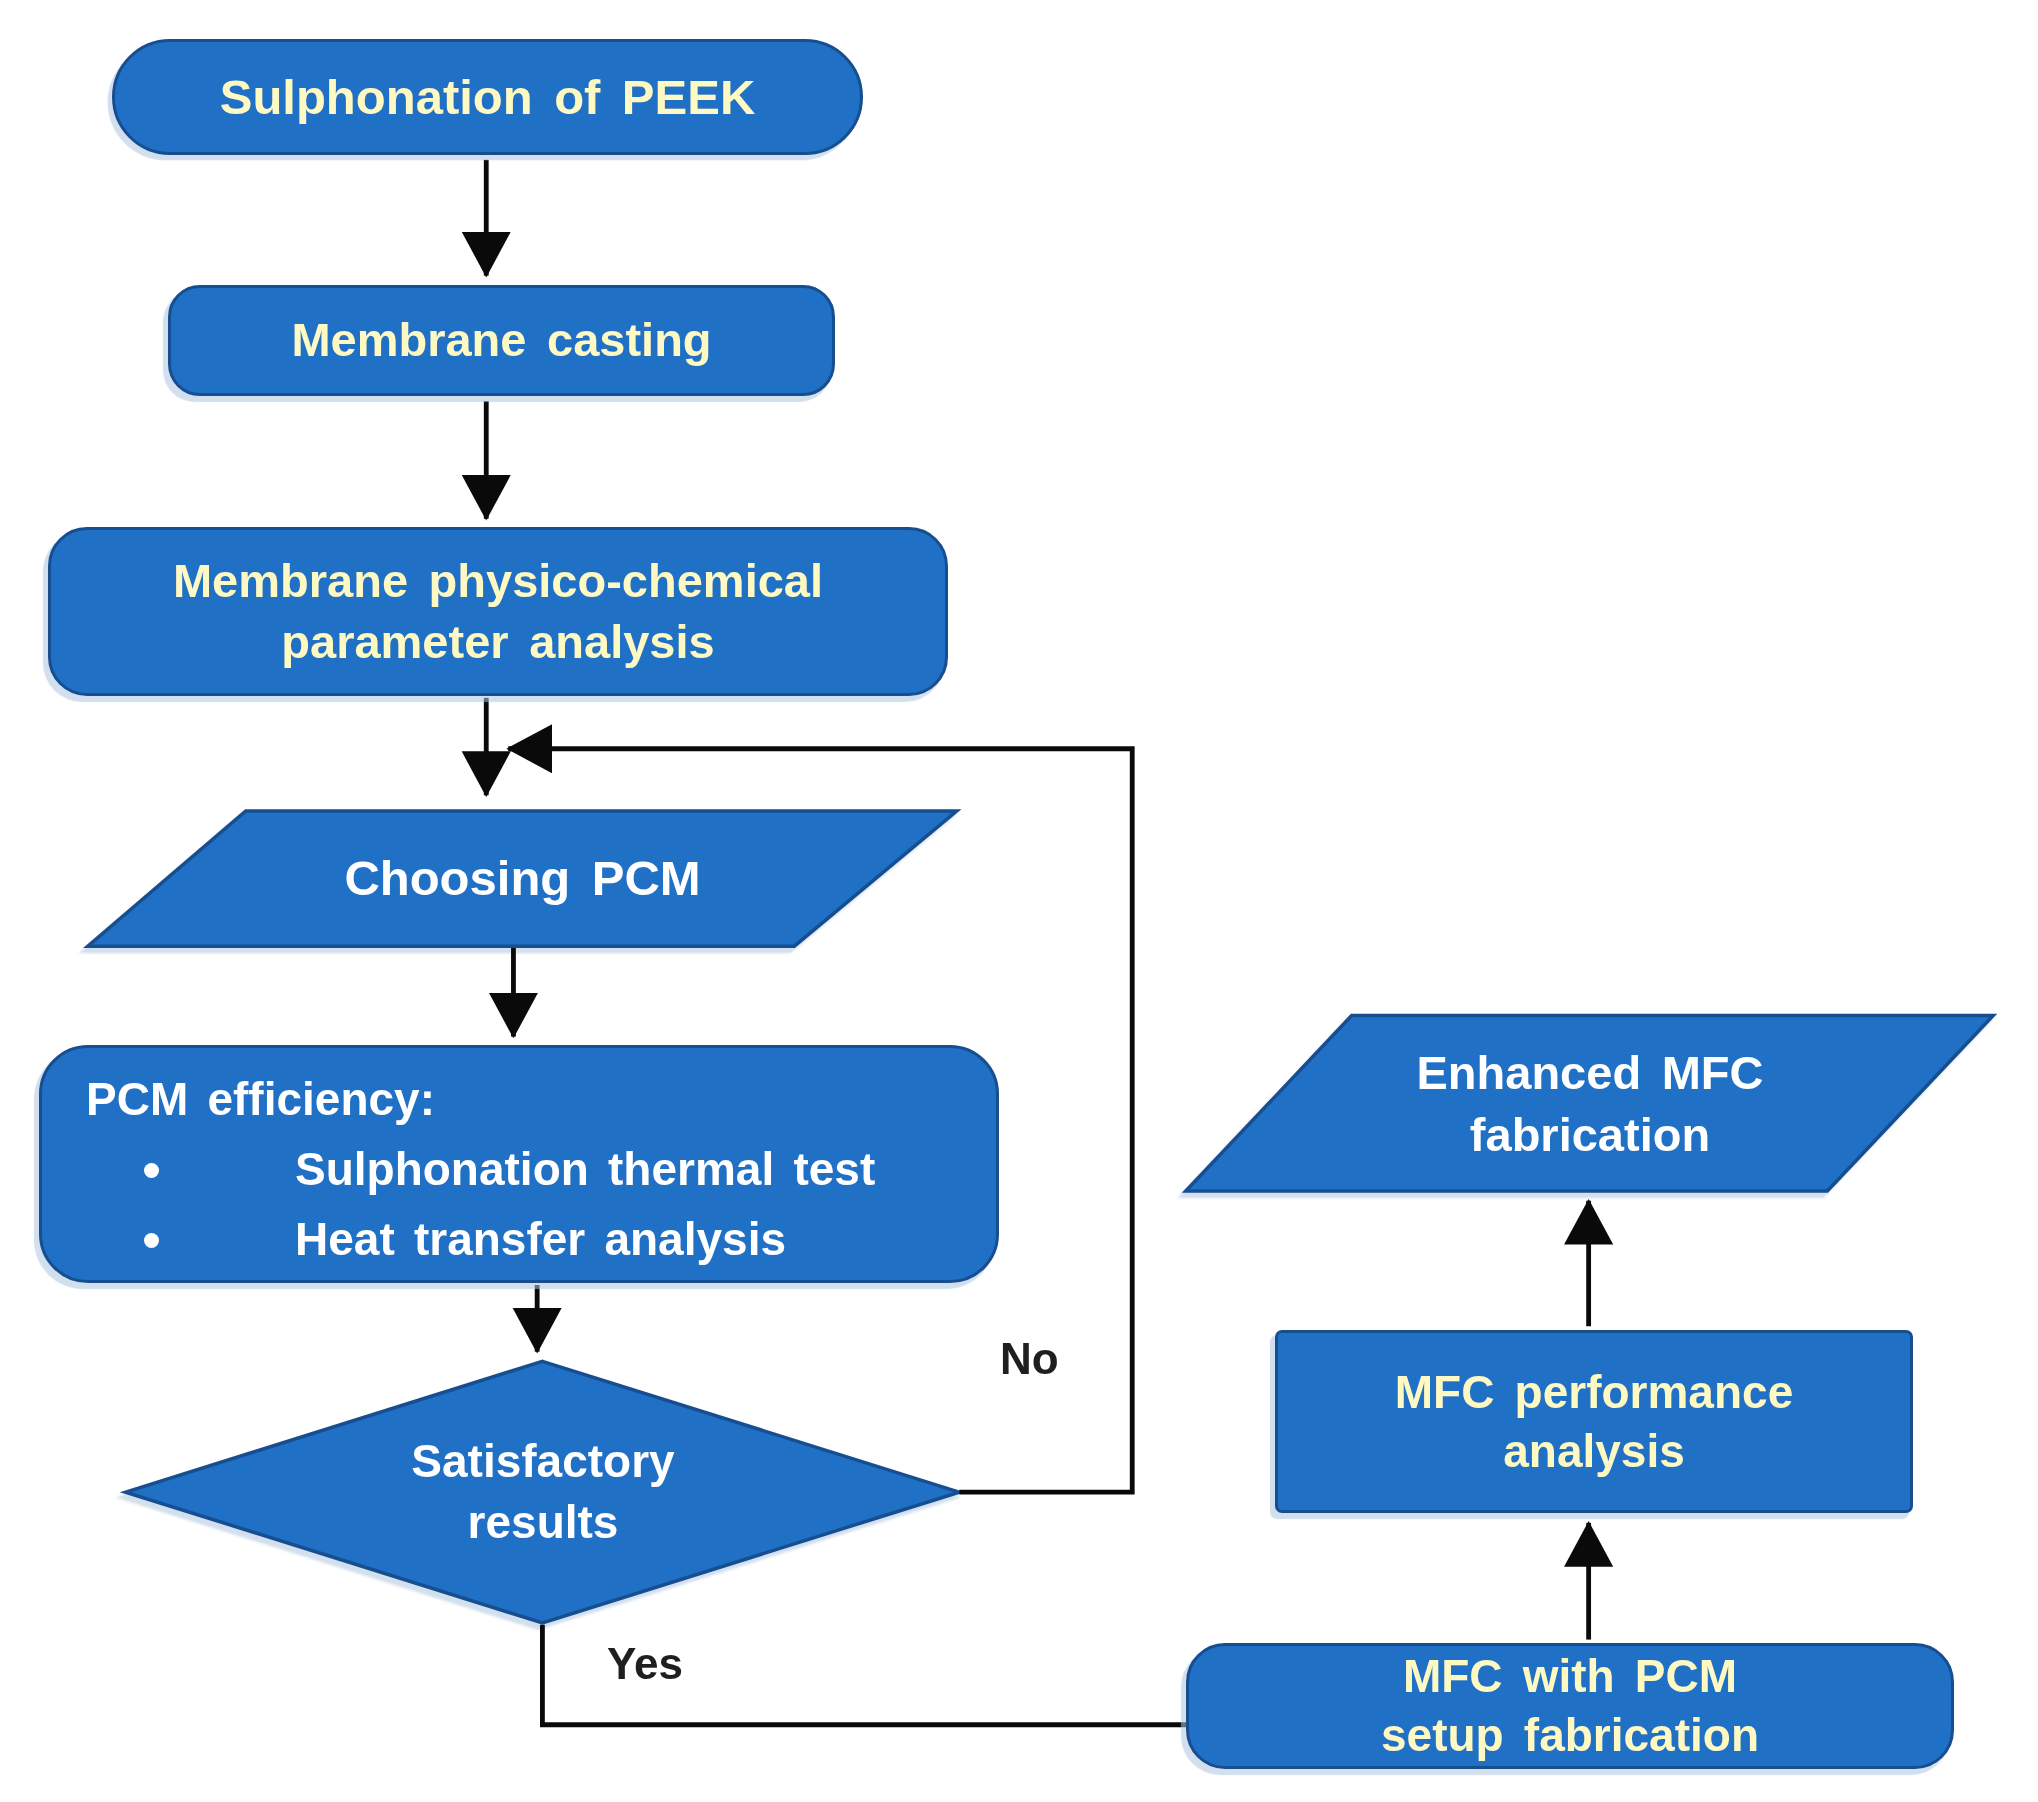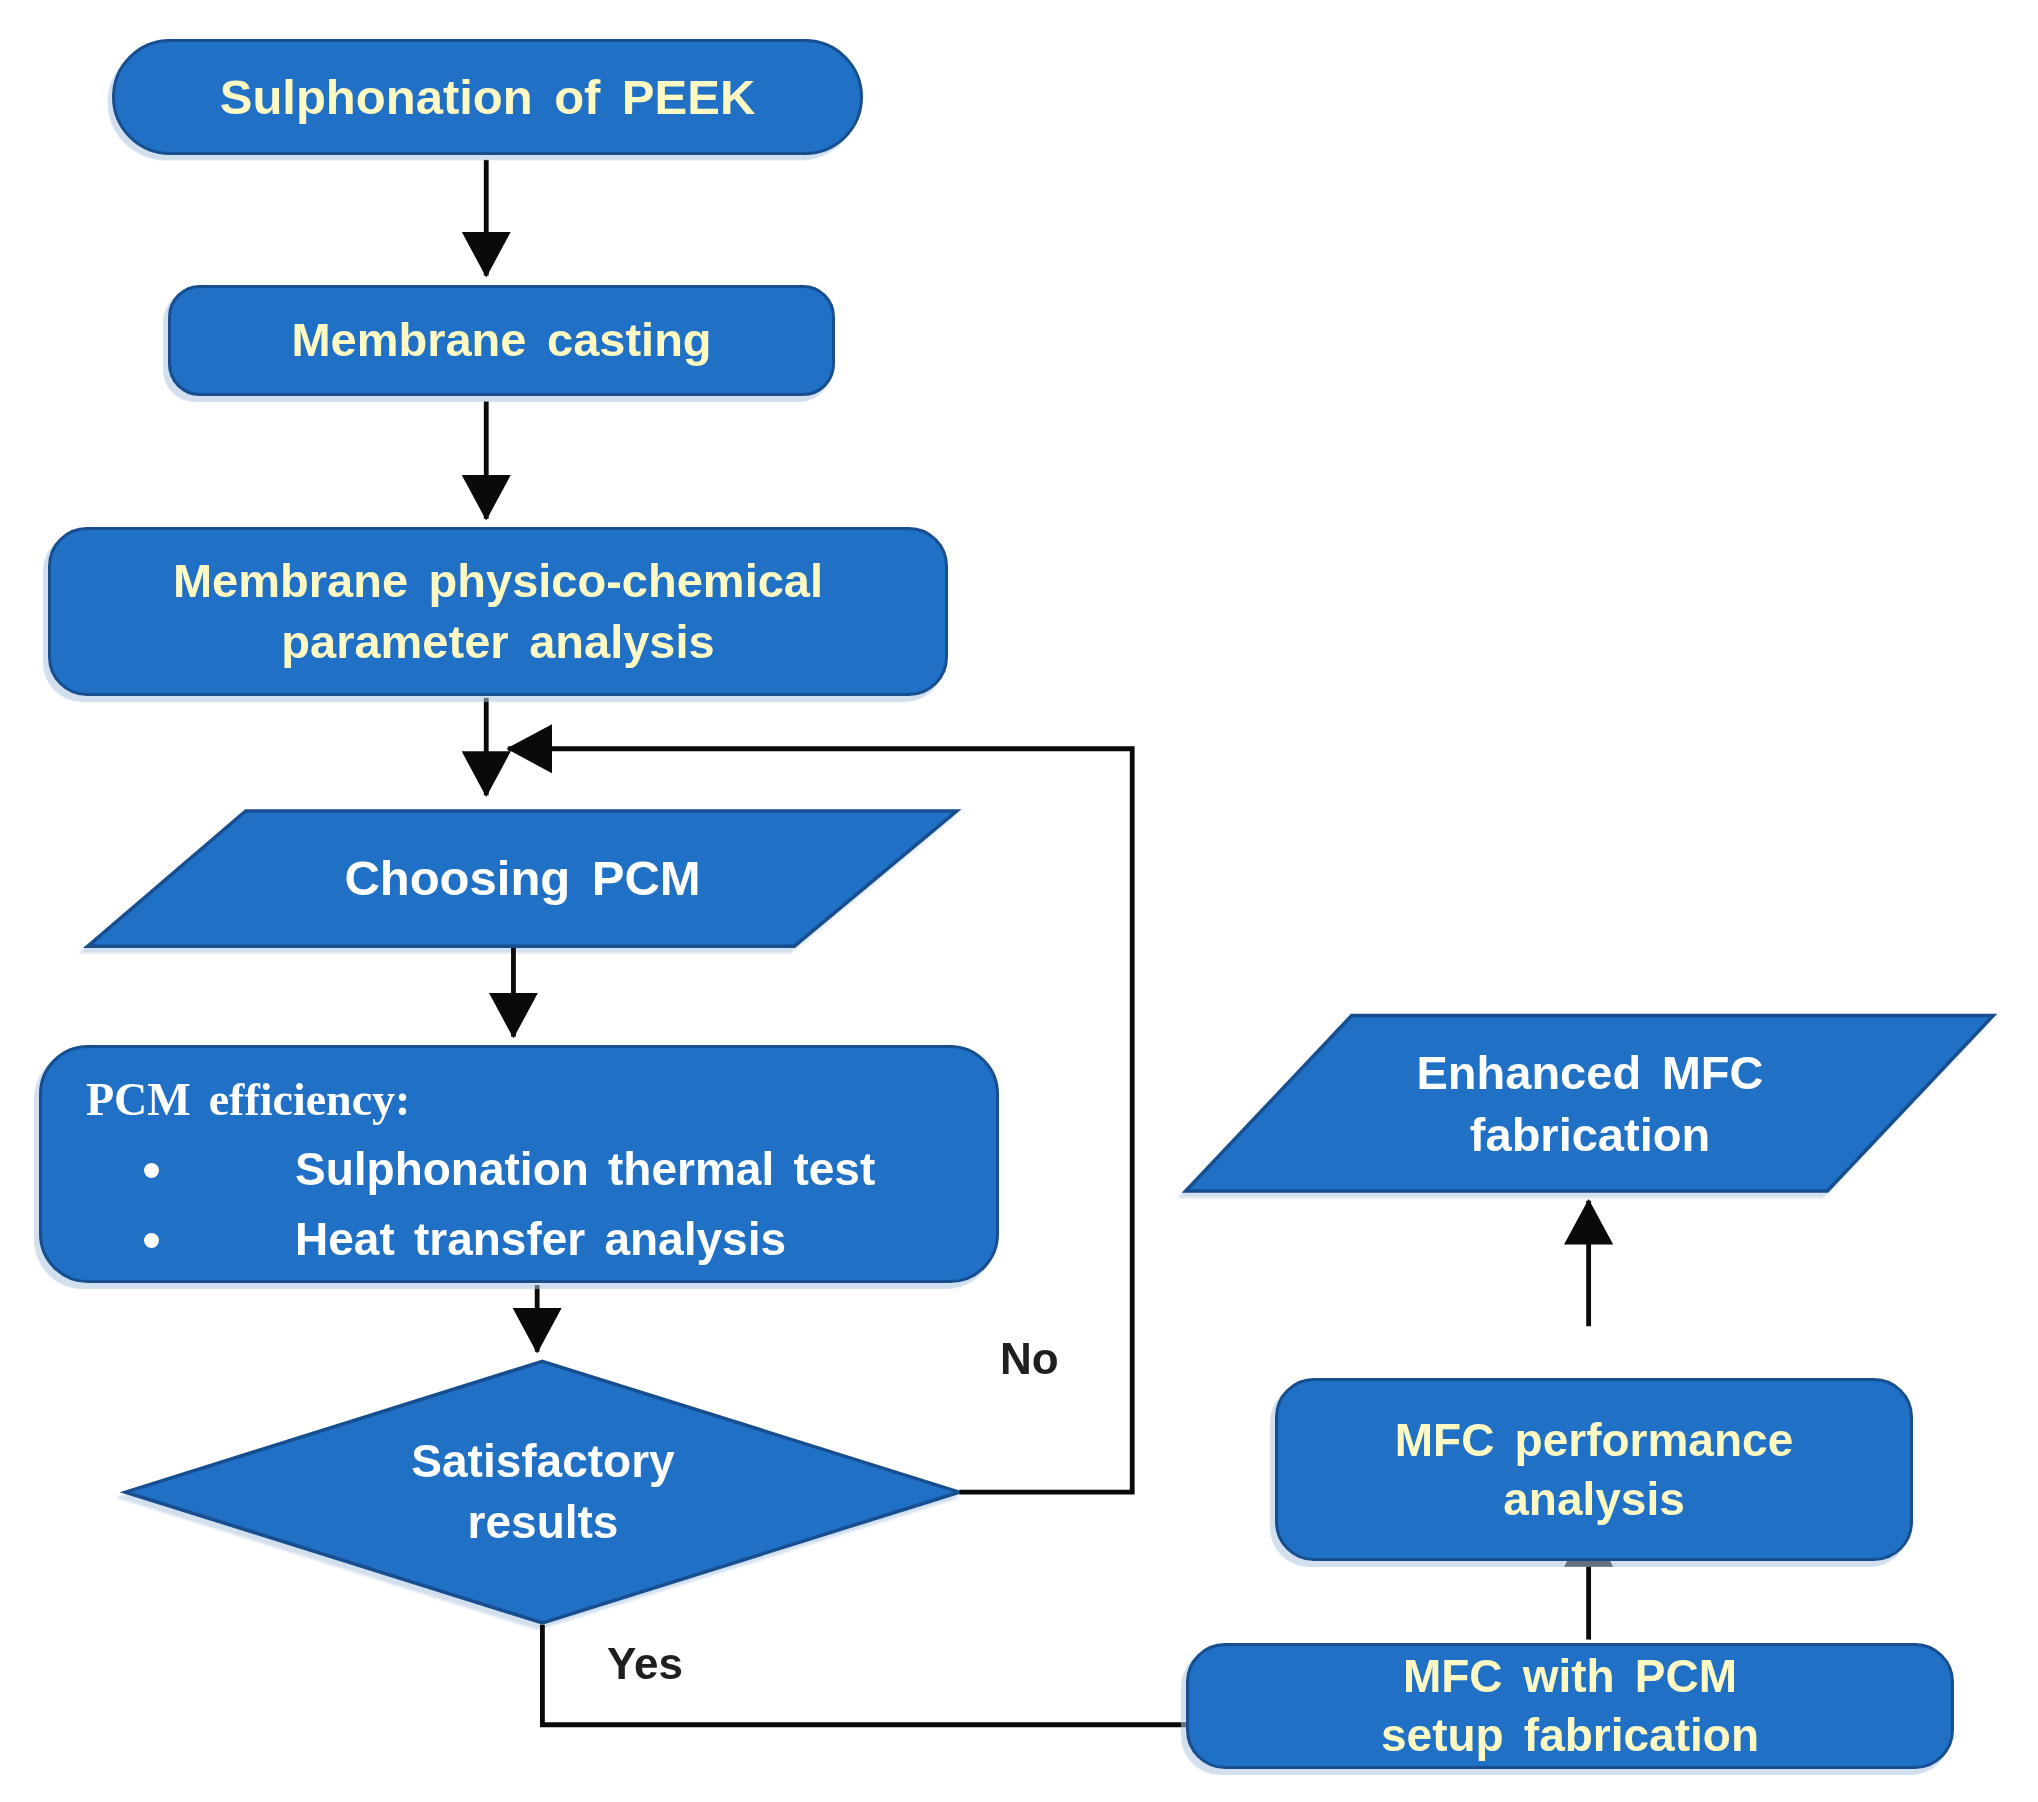--- a/index.html
+++ b/index.html
@@ -47,21 +47,21 @@
   }
   
   .pcm-box{
     position:absolute;box-sizing:border-box;
     background:#2070c6;border:3.5px solid #164e90;border-radius:49px;
     color:#fff;font-weight:bold;font-size:46px;line-height:61px;
     word-spacing:0.14em;
     padding:21px 26px 0 44px;
     box-shadow:-4.4px 5.3px 0.9px rgba(173,196,224,.55);
   }
-  .pcm-title{display:block;font-family:Liberation Serif, serif;}
+  .pcm-title{display:block;}
   .pcm-row{display:flex;align-items:flex-start;padding-left:58px;margin-top:8.8px;}
   .pcm-dot{width:15px;height:15px;border-radius:50%;background:#ffffff;margin-top:24px;flex:0 0 auto;}
   .pcm-item{margin-left:136px;}
 </style>
 </head>
 <body>
 
 <div class="stage">
 
   <svg class="layer" viewBox="0 0 2322 2053" xmlns="http://www.w3.org/2000/svg">
@@ -105,21 +105,21 @@
     </span>
     <span class="pcm-row">
       <span class="pcm-dot"></span>
       <span class="pcm-item">Heat transfer analysis</span>
     </span>
   </div>
 
   <div class="node process" style="left:1186px;top:1643px;width:768px;height:126px;font-size:46px;">MFC with PCM
 setup fabrication</div>
 
-  <div class="node process" style="left:1275px;top:1378px;width:638px;height:183px;font-size:46px;">MFC performance
+  <div class="node process" style="left:1275px;top:1330px;width:638px;height:183px;font-size:46px;border-radius:7px;">MFC performance
 analysis</div>
 
   <div class="overlay-label" style="left:88px;top:811px;width:869px;height:135px;font-size:49px;">Choosing PCM</div>
 
   <div class="overlay-label" style="left:1186px;top:1016px;width:808px;height:176px;font-size:47px;">Enhanced MFC
 fabrication</div>
 
   <div class="overlay-label" style="left:126px;top:1361px;width:834px;height:262px;font-size:46px;">Satisfactory
 results</div>
 

